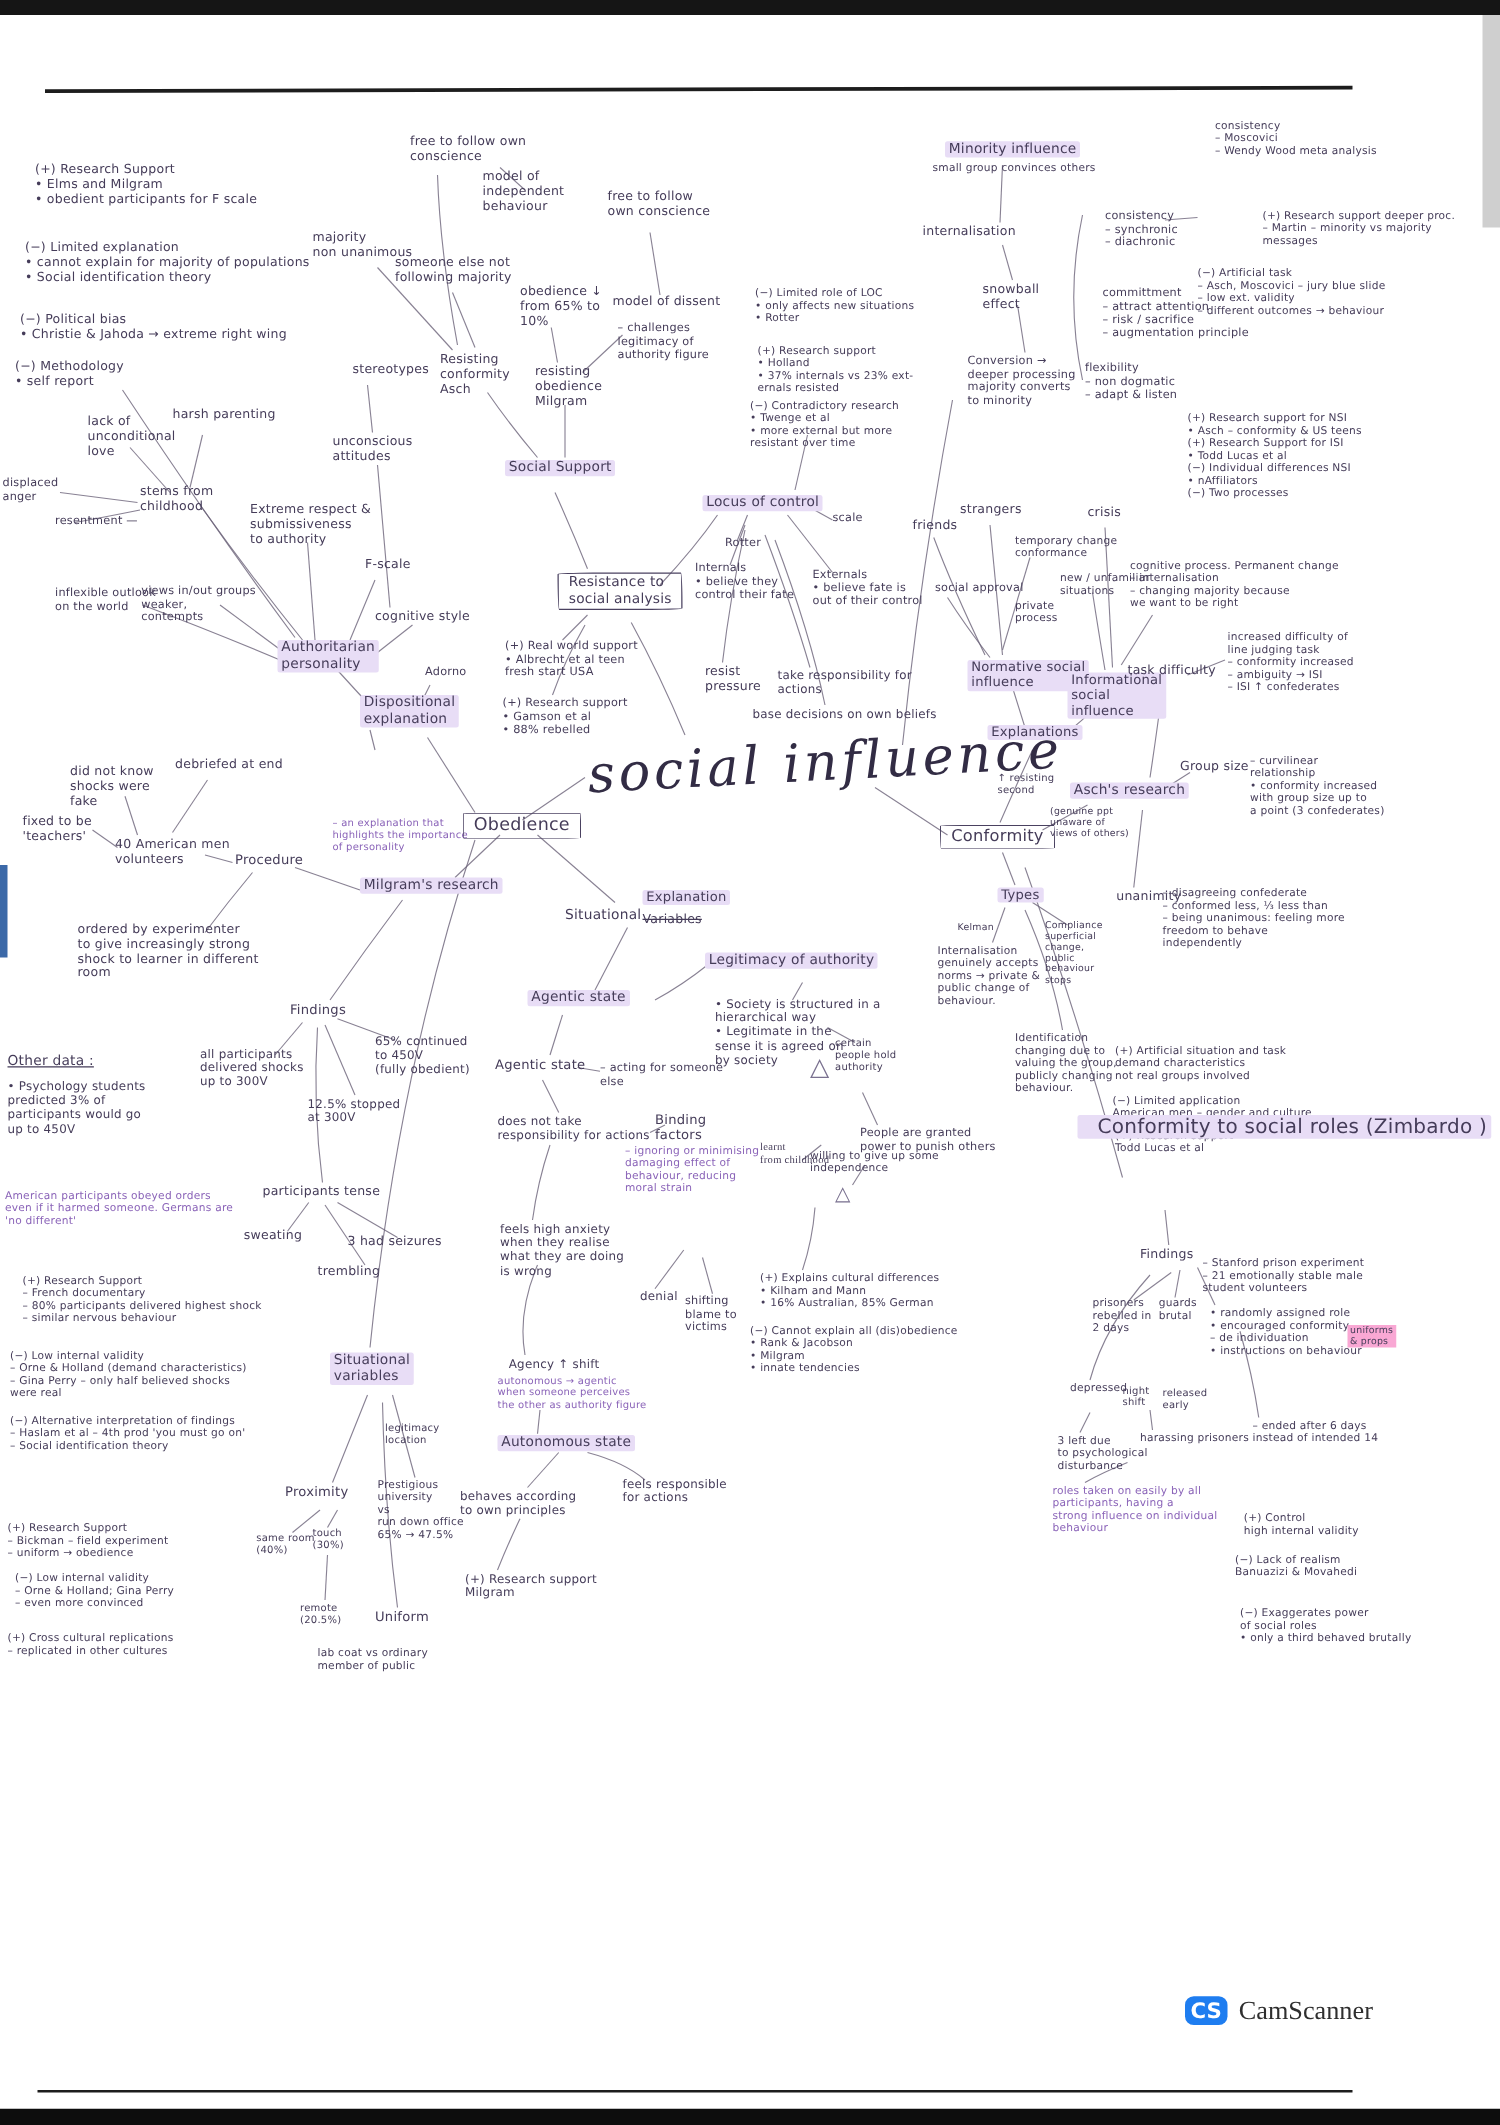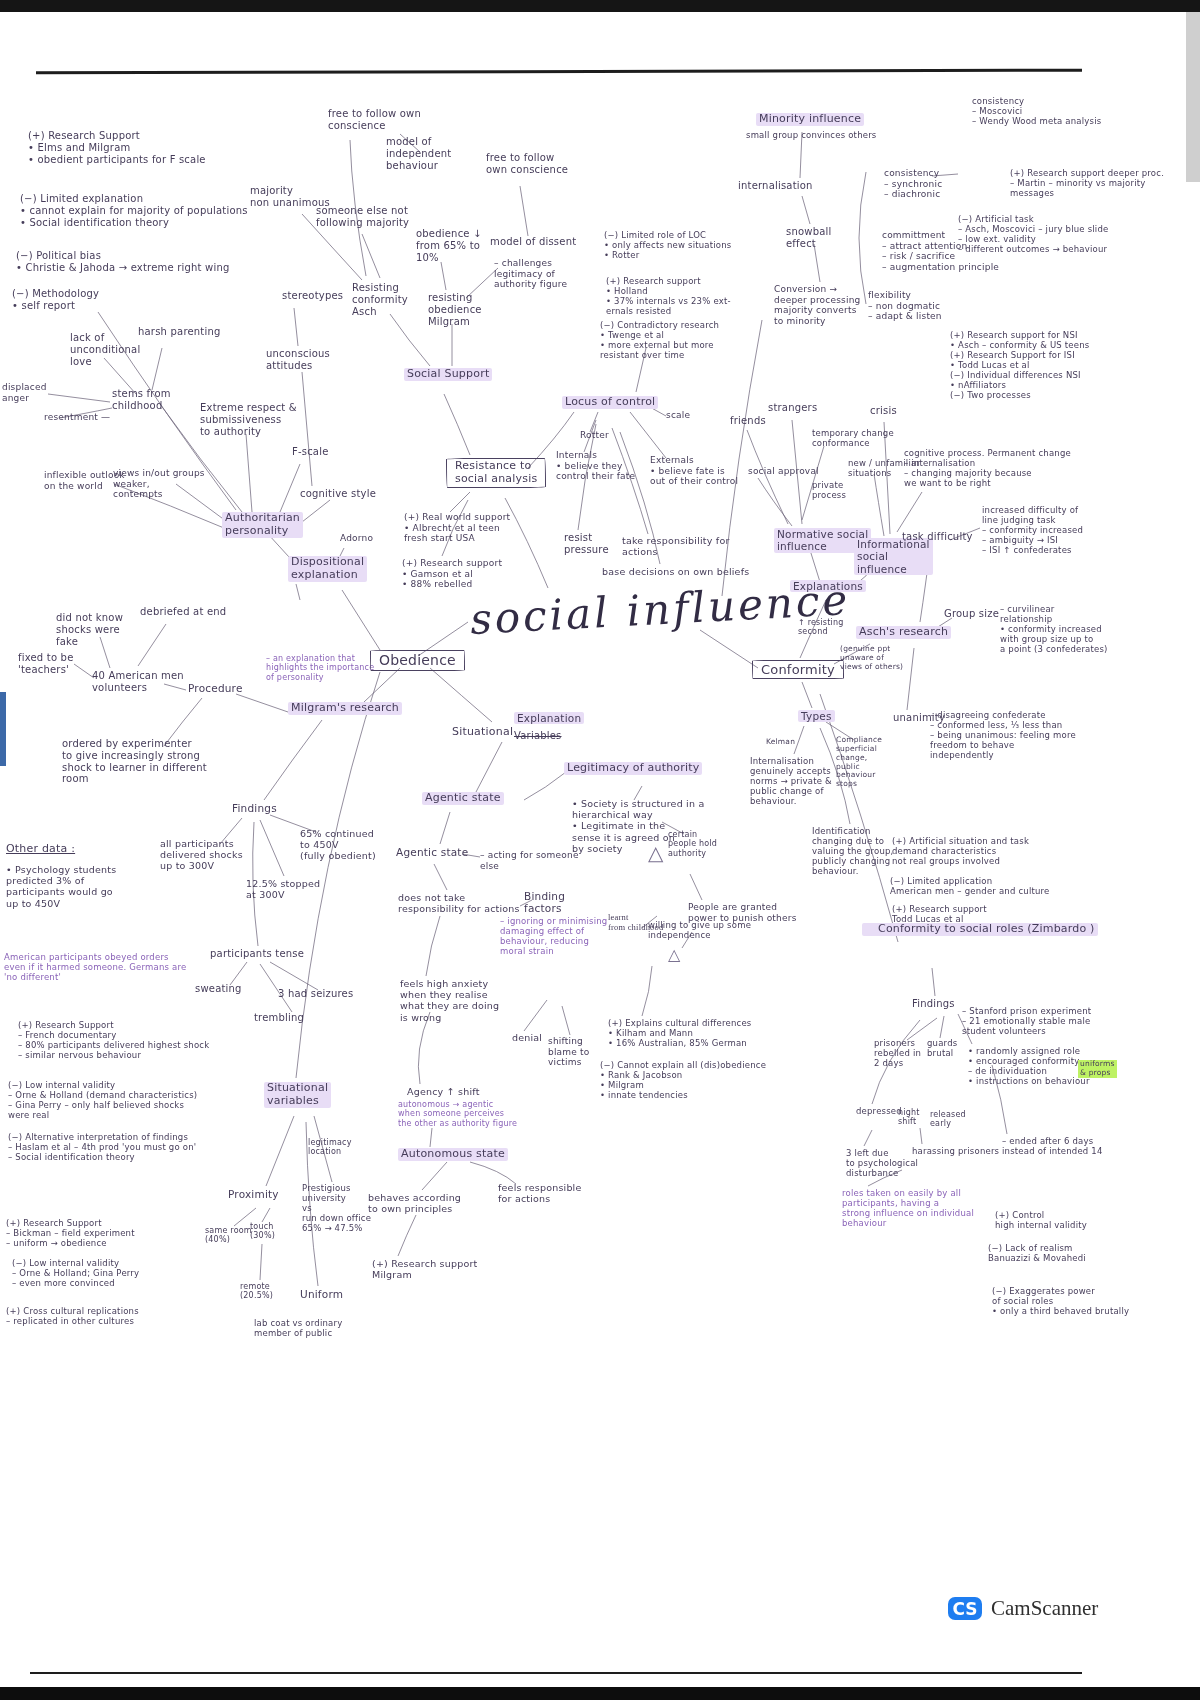--- a/index.html
+++ b/index.html
@@ -13,21 +13,21 @@
   .rule-top{left:36px;top:70px;width:1046px;height:3px;transform:rotate(-0.15deg);}
   .rule-bottom{left:30px;top:1672px;width:1052px;height:2px;}
   .blue-sliver{position:absolute;left:0;top:692px;width:6px;height:74px;background:#3c69a8;}
   svg.edges{position:absolute;left:0;top:0;width:1200px;height:1700px;}
   .edge{fill:none;stroke:#6a6178;stroke-width:0.9;opacity:0.8;}
   .node{position:absolute;color:#453c59;font-size:10px;line-height:1.18;white-space:pre-line;
         letter-spacing:0.2px;}
   .title{font-family:"DejaVu Serif",serif;font-style:italic;font-size:42px;color:#322c44;
          letter-spacing:3px;white-space:nowrap;}
   .hl{background:#e8ddf6;padding:0 3px;border-radius:2px;}
-  .hl2{background:#bef264;padding:0 2px;}
+  .hl2{background:#f9a8d4;padding:0 2px;}
   .box{border:1.6px solid #4a4160;padding:1px 8px;
        border-radius:255px 12px 225px 12px / 12px 225px 12px 255px;}
   .purple{color:#8a63b8;}
   .strike{text-decoration:line-through;}
   .ul{text-decoration:underline;}
   .faint{color:#7a7190;}
   .footer{position:absolute;left:948px;top:1596px;display:flex;align-items:center;gap:9px;}
   .cs-logo{width:34px;height:23px;border-radius:7px;background:#1e7df0;color:#fff;
            display:flex;align-items:center;justify-content:center;font-weight:bold;
            font-size:17px;font-family:"DejaVu Sans",sans-serif;}
@@ -363,21 +363,21 @@
 public
 behaviour
 stops</div>
       <div class="node" style="left: 892px; top: 836px; font-size: 8.5px;">(+) Artificial situation and task
   demand characteristics
   not real groups involved</div>
       <div class="node" style="left: 890px; top: 876px; font-size: 8.5px;">(−) Limited application
   American men – gender and culture</div>
       <div class="node" style="left: 892px; top: 904px; font-size: 8.5px;">(+) Research support
   Todd Lucas et al</div>
-      <div class="node hl" style="left: 862px; top: 923px; font-size: 11px; padding-left: 16px;">Conformity to social roles (Zimbardo )</div>
+      <div class="node hl" style="left: 862px; top: 892px; font-size: 16px; padding-left: 16px;">Conformity to social roles (Zimbardo )</div>
       <div class="node" style="left: 962px; top: 1006px; font-size: 8.5px;">– Stanford prison experiment
 – 21 emotionally stable male
   student volunteers</div>
       <div class="node" style="left: 912px; top: 998px;">Findings</div>
       <div class="node" style="left: 874px; top: 1038px; font-size: 8.5px;">prisoners
 rebelled in
 2 days</div>
       <div class="node" style="left: 927px; top: 1038px; font-size: 8.5px;">guards
 brutal</div>
       <div class="node" style="left: 968px; top: 1046px; font-size: 8.5px;">• randomly assigned role

